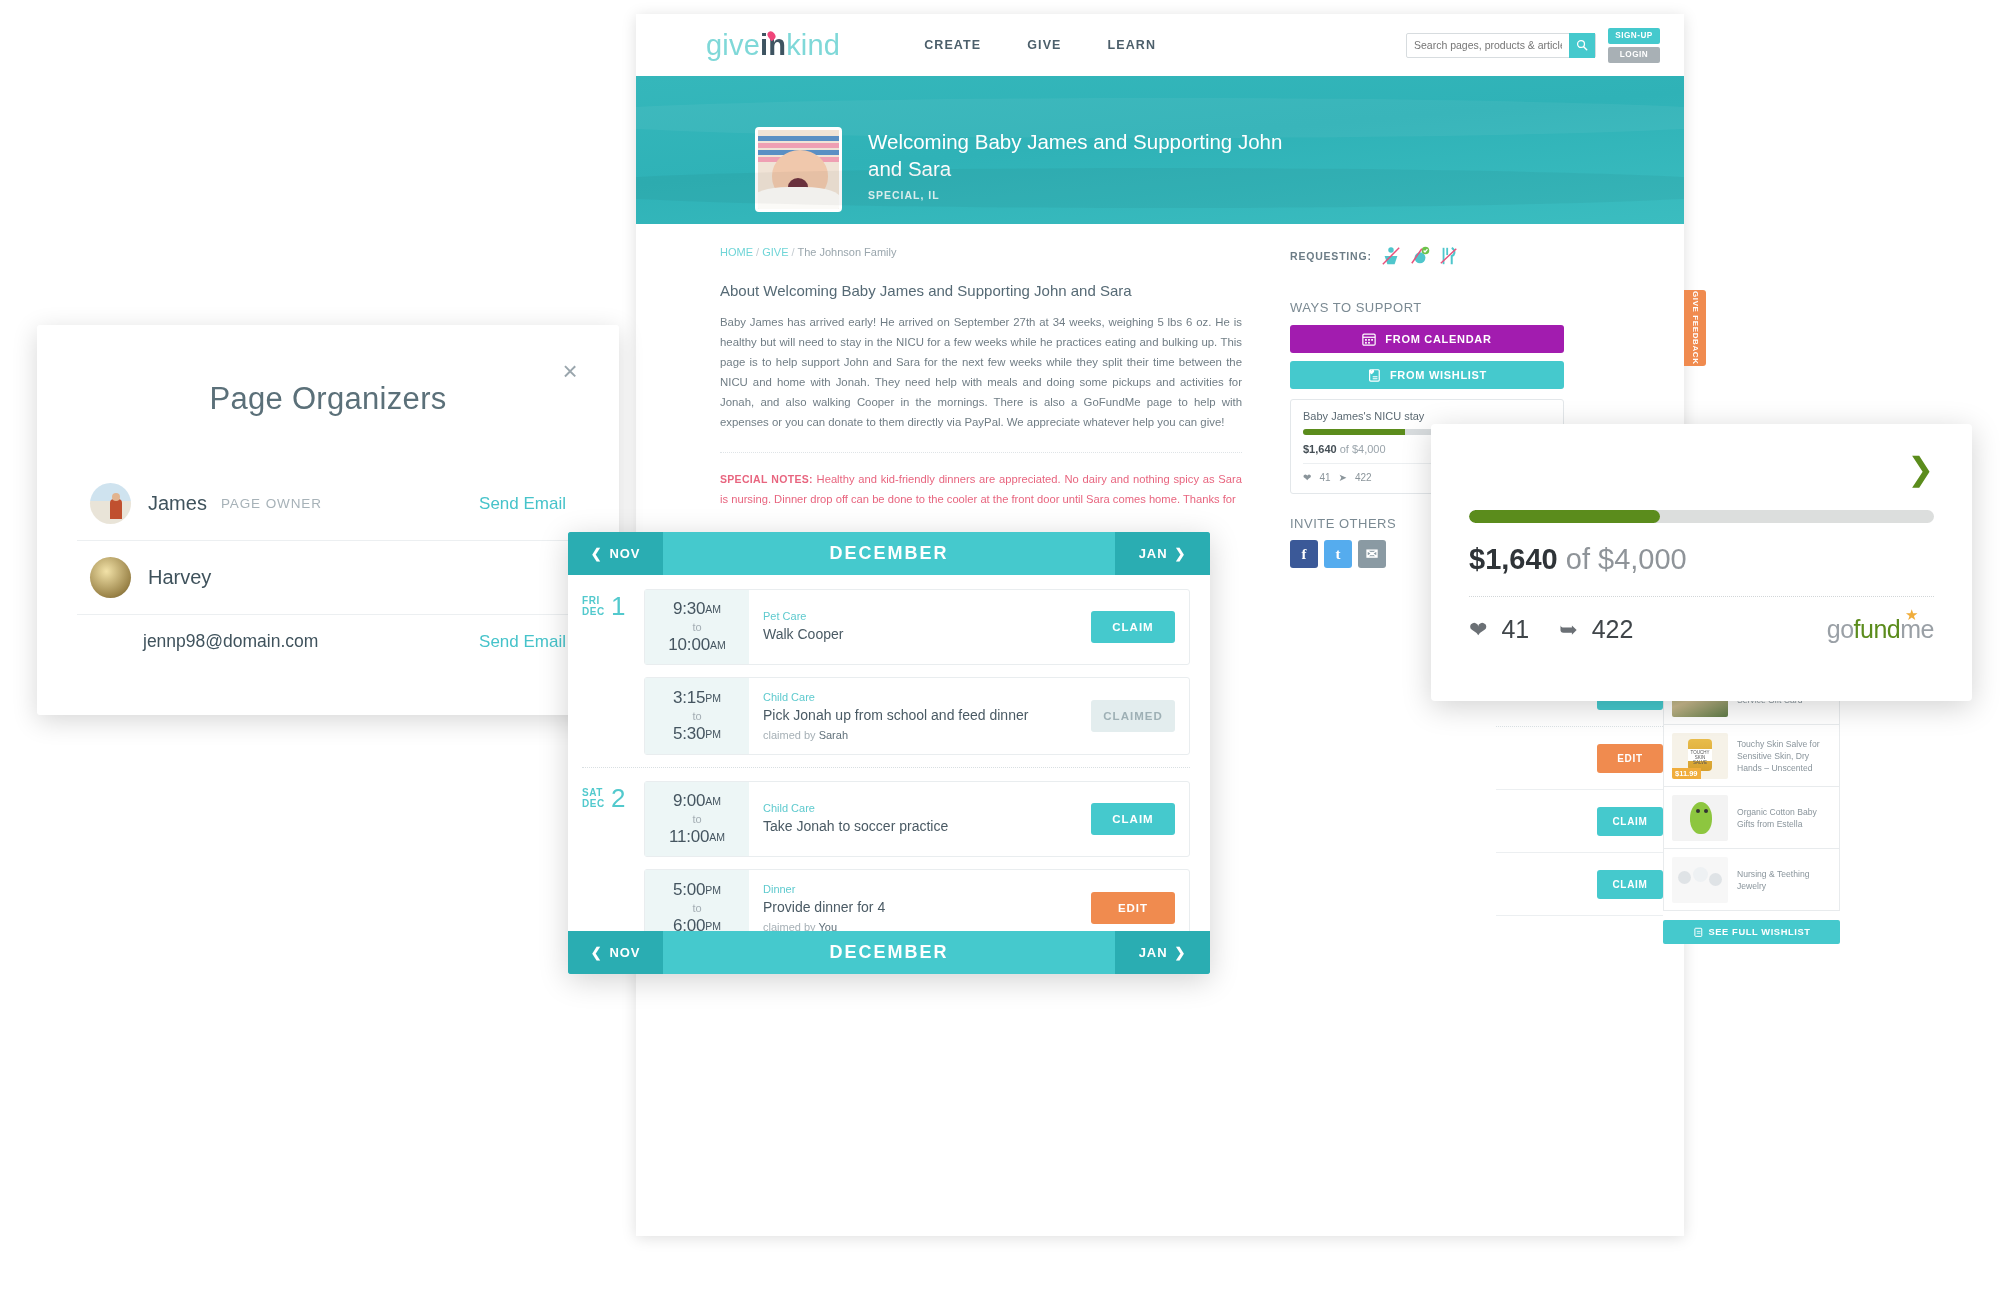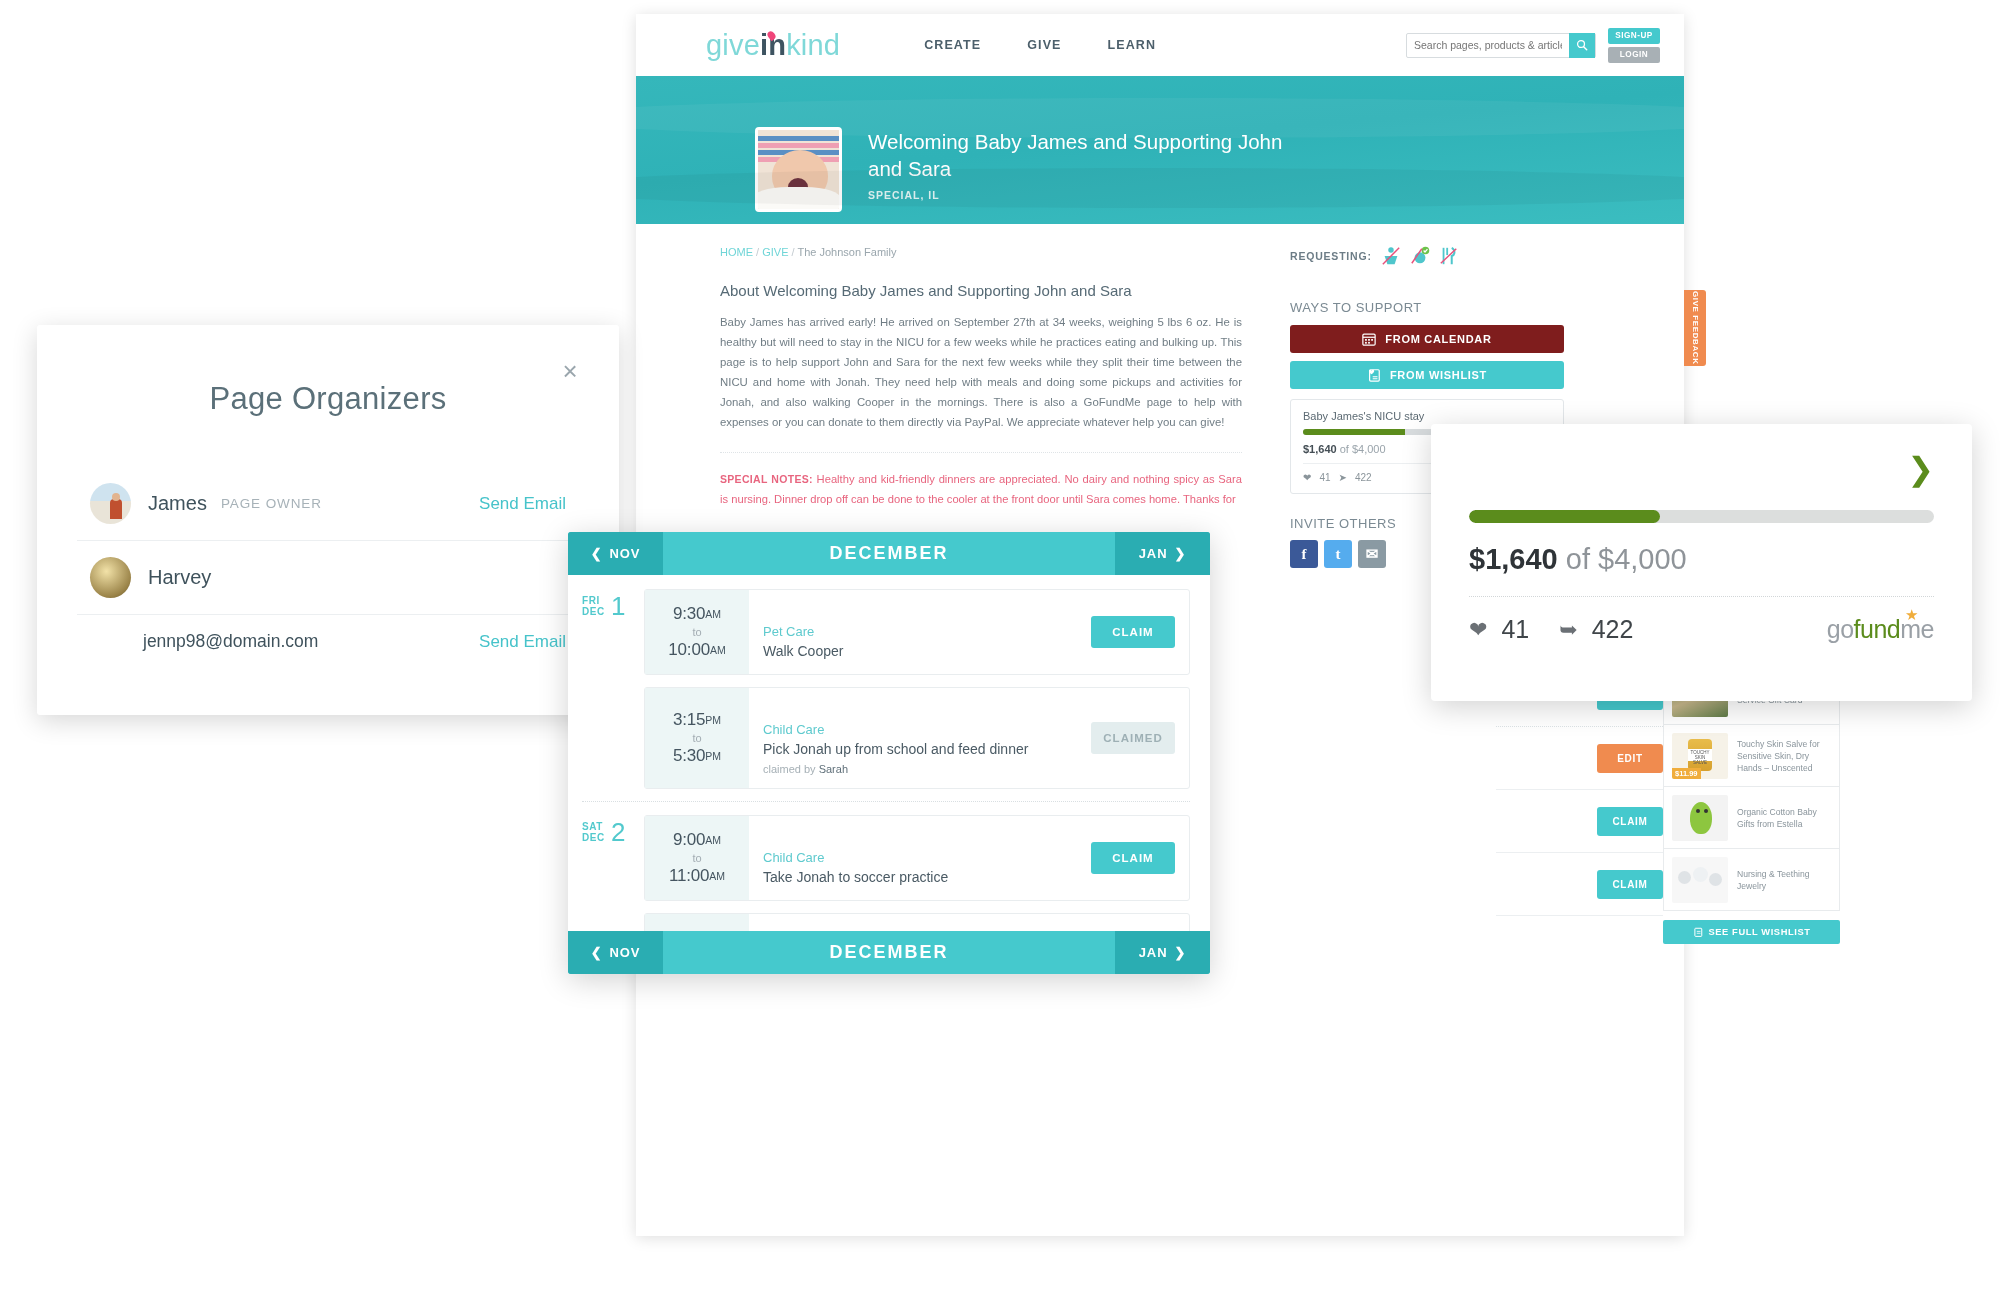--- a/index.html
+++ b/index.html
@@ -85,21 +85,21 @@
   .special .body { color: #e8657f; }
 
   .rightcol { width: 322px; padding-left: 48px; }
   .requesting { display: flex; align-items: center; gap: 9px; margin-bottom: 34px; }
   .req-label { font-size: 10.5px; letter-spacing: .8px; color: #6c7c86; font-weight: 700; }
   .req-ico { width: 20px; height: 20px; position: relative; }
   .ways-h { font-size: 13px; color: #7b8a93; letter-spacing: .5px; margin-bottom: 10px; }
   .sup-btn { height: 28px; border-radius: 3px; display: flex; align-items: center;
      justify-content: center; gap: 9px; color: #fff; font-size: 11px; font-weight: 700;
      letter-spacing: .7px; margin-bottom: 8px; }
-  .sup-cal { background: #7f1d1d; }
+  .sup-cal { background: #a21caf; }
   .sup-wish { background: #45c9cd; }
 
   .gfm-mini { border: 1px solid #e3e7ea; border-radius: 3px; padding: 10px 12px;
      margin-top: 10px; }
   .gfm-mini-title { font-size: 11px; color: #5c6a73; margin-bottom: 7px; }
   .gfm-mini-bar { height: 6px; background: #d8dcde; border-radius: 3px; overflow: hidden;
      margin-bottom: 8px; }
   .gfm-mini-bar > i { display: block; height: 100%; background: #5b8c1c; width: 41%; }
   .gfm-mini-amt { font-size: 11px; color: #454f56; margin-bottom: 8px; }
   .gfm-mini-amt b { font-weight: 700; }
@@ -202,21 +202,21 @@
   .ev { display: flex; align-items: stretch; border: 1px solid #e9edef; border-radius: 3px;
      margin-bottom: 12px; background: #fff; min-height: 68px; }
   .ev-time { width: 104px; flex: none; background: #edf6f6; display: flex;
      flex-direction: column; align-items: center; justify-content: center; padding: 9px 0; }
   .ev-t { font-size: 17px; color: #455560; font-weight: 400; letter-spacing: -.2px; }
   .ev-t sup { font-size: 10.5px; vertical-align: baseline; position: relative; top: -1px;
      letter-spacing: 0; }
   .ev-to { font-size: 11px; color: #a3adb3; margin: 2px 0; }
   .ev-main { flex: 1; padding: 13px 14px; display: flex; flex-direction: column;
      justify-content: center; }
-  .ev-cat { font-size: 13px; color: #5ecace; margin-bottom: 3px; margin-top: 21px; }
+  .ev-cat { font-size: 11px; color: #5ecace; margin-bottom: 3px; }
   .ev-title { font-size: 14px; color: #4a5a64; line-height: 19px; }
   .ev-claimed { font-size: 11px; color: #a6b0b6; margin-top: 4px; }
   .ev-claimed b { color: #60707a; font-weight: 400; }
   .ev-act { width: 112px; flex: none; display: flex; align-items: center;
      justify-content: center; }
   .act-btn { width: 84px; height: 32px; border-radius: 3px; display: flex;
      align-items: center; justify-content: center; font-size: 11.5px; font-weight: 700;
      letter-spacing: 1px; color: #fff; }
   .act-claim { background: #45c9cd; }
   .act-claimed { background: #e3edee; color: #9eb0b5; }

